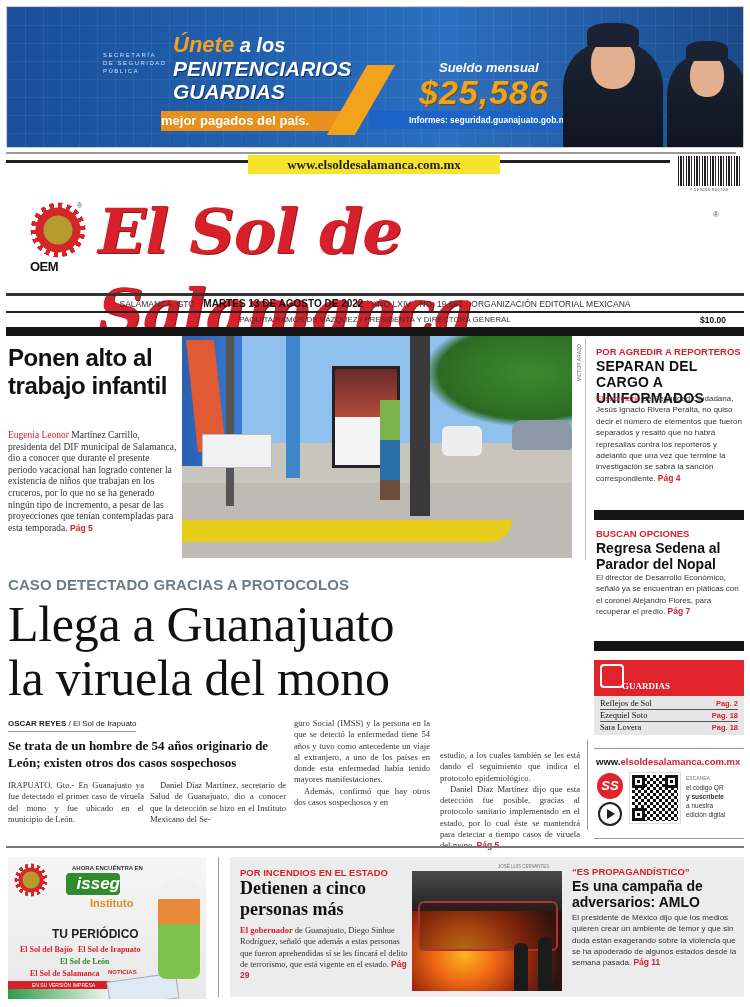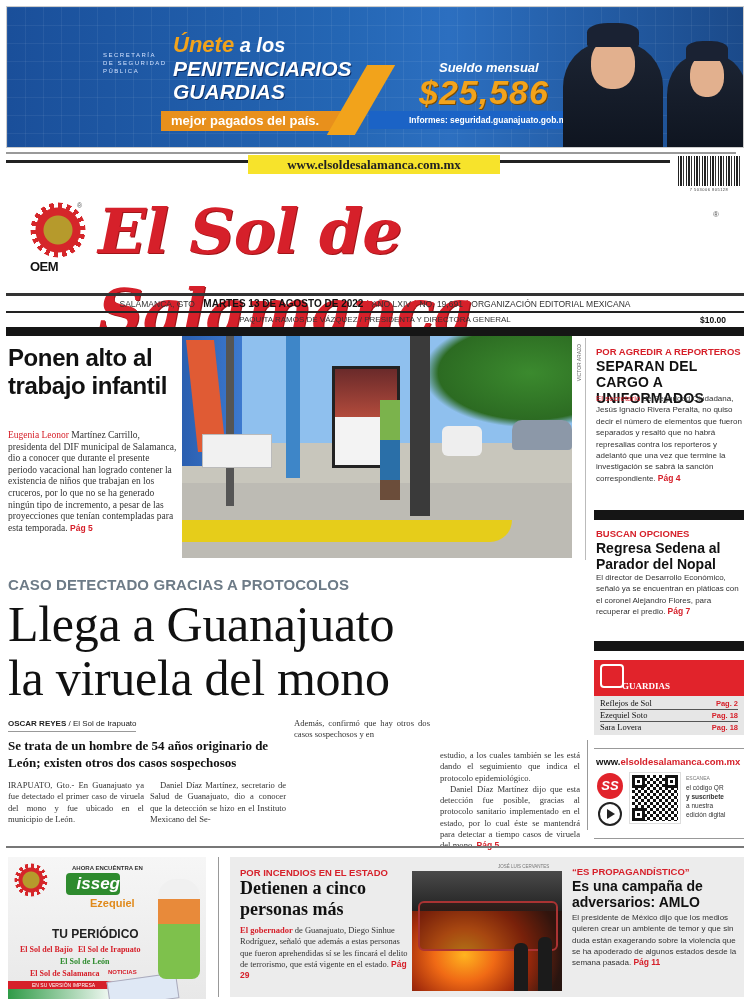--- a/index.html
+++ b/index.html
@@ -7,21 +7,21 @@
 .abs{position:absolute}
 
 #ad{left:6px;top:6px;width:738px;height:142px;background:linear-gradient(90deg,#1a4f9a 0%,#2466b4 45%,#2c6fc0 60%,#1b4a8a 100%);overflow:hidden;border:1px solid #ccc}
 #ad .grid{position:absolute;inset:0;background-image:linear-gradient(rgba(255,255,255,.06) 1px,transparent 1px),linear-gradient(90deg,rgba(255,255,255,.06) 1px,transparent 1px);background-size:18px 18px}
 #gto{left:16px;top:14px;width:66px;height:66px;border-radius:50%;background:radial-gradient(circle at 40% 35%,#2c5fae,#0f2f6c);display:flex;flex-direction:column;align-items:center;justify-content:center;color:#fff;font-weight:bold;font-size:19px;box-shadow:0 0 0 2px rgba(255,255,255,.2)}
 #gto small{font-size:4px;font-weight:normal;margin-top:2px}
 #sec{left:96px;top:44px;font-size:6px;letter-spacing:1.5px;color:#cfe0ff;line-height:8px}
 #unete{left:166px;top:28px;font-style:italic;font-weight:bold;color:#fff;font-size:20px;line-height:20px}
 #unete .o{color:#f2a31b;font-size:22px}
 #guard{left:166px;top:50px;font-style:italic;font-weight:bold;color:#fff;font-size:21px;line-height:23px;text-shadow:1px 1px 0 #0d2f66}
-#mejor{left:154px;top:104px;width:190px;height:20px;background:#e8901c;color:#fff;font-weight:bold;font-size:13px;padding-left:10px;line-height:20px;clip-path:polygon(0 0,100% 0,94% 100%,0 100%)}
+#mejor{left:154px;top:104px;width:190px;height:20px;background:#e8901c;color:#fff;font-weight:bold;font-size:13px;line-height:20px;clip-path:polygon(0 0,100% 0,94% 100%,0 100%)}
 #slash{left:340px;top:58px;width:28px;height:70px;background:#f2a31b;transform:skewX(-30deg)}
 #hashtag{left:330px;top:14px;color:#fff;font-weight:bold;font-size:14px}
 #hashtag .b{color:#e4ecff;font-weight:normal}
 #sueldo{left:432px;top:53px;color:#fff;font-style:italic;font-weight:bold;font-size:13px}
 #monto{left:412px;top:66px;color:#f2a31b;font-weight:bold;font-style:italic;font-size:34px;letter-spacing:1px;text-shadow:1px 1px 0 #7a4a00}
 #informes{left:362px;top:104px;width:218px;height:18px;background:#1b63c6;color:#fff;font-weight:bold;font-size:8.5px;line-height:18px;padding-left:40px}
 .officer{position:absolute;border-radius:40% 40% 0 0;background:linear-gradient(#1c2433,#0e141f)}
 .officer .face{position:absolute;left:50%;transform:translateX(-50%);border-radius:45%;background:#e2b08e}
 .officer .cap{position:absolute;left:50%;transform:translateX(-50%);background:#1a2233;border-radius:40% 40% 10% 10%}
 
@@ -228,34 +228,35 @@
 <div id="byline" class="abs"><b>OSCAR REYES</b><span> / El Sol de Irapuato</span></div>
 <div id="byrule" class="abs"></div>
 <div id="sub" class="abs">Se trata de un hombre de 54 años originario de León; existen otros dos casos sospechosos</div>
 <div class="bcol" style="left:8px;top:780px;width:136px">
     <p>IRAPUATO, Gto.- En Guanajuato ya fue detectado el primer caso de viruela del mono y fue ubicado en el municipio de León.</p>
   </div>
 <div class="bcol" style="left:150px;top:780px;width:136px">
     <p style="text-indent:10px">Daniel Díaz Martínez, secretario de Salud de Guanajuato, dio a conocer que la detección se hizo en el Instituto Mexicano del Se-</p>
   </div>
 <div class="bcol" style="left:294px;top:718px;width:136px">
+    <p>guro Social (IMSS) y la persona en la que se detectó la enfermedad tiene 54 años y tuvo como antecedente un viaje al extranjero, a uno de los países en donde esta enfermedad había tenido mayores manifestaciones.</p>
     <p>Además, confirmó que hay otros dos casos sospechosos y en</p>
   </div>
 <div class="bcol" style="left:440px;top:750px;width:140px">
     <p>estudio, a los cuales también se les está dando el seguimiento que indica el protocolo epidemiológico.</p>
     <p><span>Daniel Díaz Martínez dijo que esta detección fue posible, gracias al protocolo sanitario implementado en el estado, por lo cual éste se mantendrá para detectar a tiempo casos de viruela del mono.</span> <span class="pg">Pág 5</span></p>
   </div>
 <div id="mainrule" class="abs"></div>
 
 <div id="botrule" class="abs"></div>
 <div id="isseg" class="abs">
   <div style="position:absolute;left:6px;top:6px;width:34px;height:34px;border-radius:50%;background:radial-gradient(circle,#b69a2c 0 8px,#d5262a 9px 12px,transparent 13px),repeating-conic-gradient(#d5262a 0 12deg,transparent 12deg 24deg);-webkit-mask:radial-gradient(circle,#000 16px,transparent 17px);mask:radial-gradient(circle,#000 16px,transparent 17px)"></div>
   <div style="position:absolute;left:64px;top:8px;font-size:6px;font-weight:bold;color:#333">AHORA ENCUÉNTRA EN</div>
   <div style="position:absolute;left:58px;top:16px;width:54px;height:22px;background:#2e8b2e;color:#fff;font-weight:bold;font-style:italic;font-size:17px;line-height:22px;text-align:right;border-radius:4px">isseg</div>
-  <div style="position:absolute;left:82px;top:40px;font-size:11px;color:#e08a1c;font-weight:bold">Ezequiel</div>
+  <div style="position:absolute;left:82px;top:40px;font-size:11px;color:#e08a1c;font-weight:bold">Instituto</div>
   <div style="position:absolute;left:44px;top:70px;font-size:12px;font-weight:bold;color:#222">TU PERIÓDICO</div>
   <div style="position:absolute;left:12px;top:88px;font-family:'Liberation Serif',serif;font-size:8px;color:#d6202a;font-weight:bold">El Sol del Bajío</div>
   <div style="position:absolute;left:70px;top:88px;font-family:'Liberation Serif',serif;font-size:8px;color:#d6202a;font-weight:bold">El Sol de Irapuato</div>
   <div style="position:absolute;left:52px;top:100px;font-family:'Liberation Serif',serif;font-size:8px;color:#2e8b2e;font-weight:bold">El Sol de León</div>
   <div style="position:absolute;left:22px;top:112px;font-family:'Liberation Serif',serif;font-size:8px;color:#d6202a;font-weight:bold">El Sol de Salamanca</div>
   <div style="position:absolute;left:100px;top:112px;font-size:6px;color:#d6202a;font-weight:bold">NOTICIAS</div>
   <div style="position:absolute;left:0;top:124px;width:110px;height:8px;background:#d6202a;color:#fff;font-size:5px;line-height:8px;padding-left:24px">EN SU VERSIÓN IMPRESA</div>
   <div style="position:absolute;left:0;top:132px;width:110px;height:12px;background:linear-gradient(90deg,#2f9b47,#fff)"></div>
   <div style="position:absolute;left:100px;top:120px;width:70px;height:26px;background:#dfe8f5;transform:rotate(-8deg);border:1px solid #aab"></div>
   <div style="position:absolute;left:150px;top:22px;width:42px;height:100px;background:linear-gradient(#f0f0f0 0 20%,#e88a3a 20% 45%,#7ec14c 45%);border-radius:18px 18px 8px 8px"></div>

